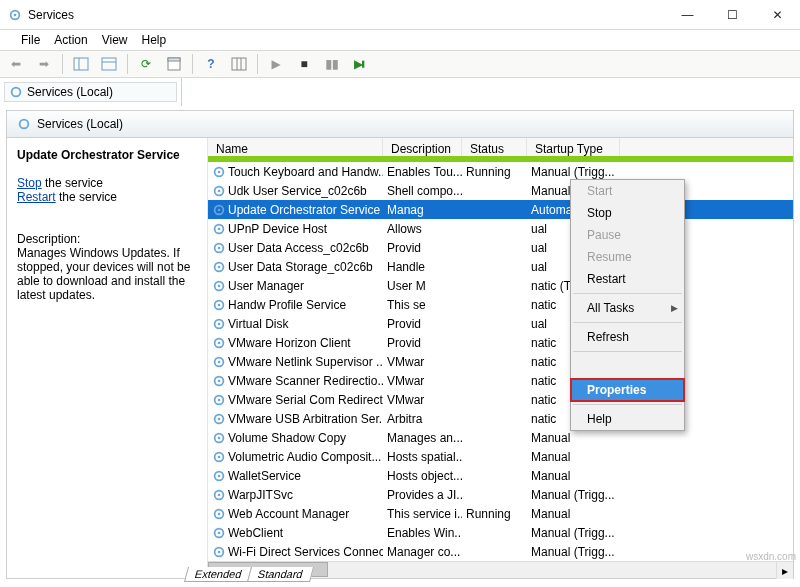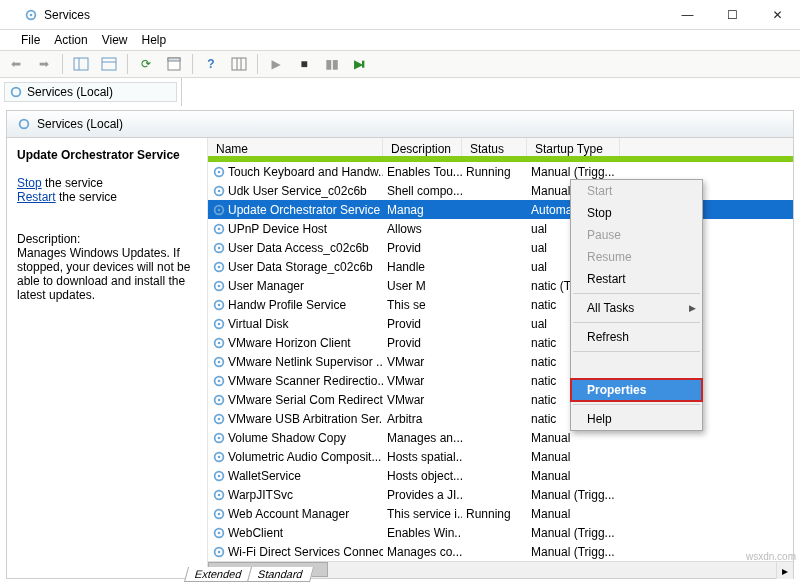--- a/index.html
+++ b/index.html
@@ -1,17 +1,17 @@
 <!DOCTYPE html>
 <html><head>
 <meta charset="utf-8">
 <style>
   * { box-sizing: border-box; font-family: "Segoe UI", Tahoma, sans-serif; }
   body { margin: 0; width: 800px; height: 587px; background: #fff; font-size: 12px; color: #000; overflow: hidden; }
-  .titlebar { height: 30px; border-bottom: 1px solid #d9d9d9; display: flex; align-items: center; padding-left: 24px; }
+  .titlebar { height: 30px; border-bottom: 1px solid #d9d9d9; display: flex; align-items: center; padding-left: 8px; }
   .titlebar .title { margin-left: 6px; }
   .win-buttons { margin-left: auto; display: flex; }
   .win-btn { width: 45px; height: 30px; display:flex; align-items:center; justify-content:center; font-size:12px; color:#222;}
   .menubar { height: 20px; display:flex; align-items:center; padding: 0 21px; gap: 14px;}
   .menubar span { }
   .toolbar { height: 28px; border-top: 1px solid #d9d9d9; border-bottom: 1px solid #d9d9d9; background: #f9f9f7; display:flex; align-items:center; padding: 0 4px; gap:4px;}
   .tbtn { width: 24px; height: 22px; display:flex; align-items:center; justify-content:center; border:0px;}
   .tsep { width:1px; height:20px; background:#cfcfcf; margin:0 2px;}
   .client { display:flex; height: calc(587px - 30px - 20px - 28px - 20px); flex-direction: column; }
   .left-pane { width: 182px; border-right: 1px solid #cfcfcf; background:#fff; padding: 4px;}
@@ -35,21 +35,21 @@
   .cell.c-desc{flex:0 0 79px;} .cell.c-status{flex:0 0 65px;} .cell.c-startup{flex:0 0 93px;}
   .row.sel { background:#1470cf; color:#fff;}
   .hscroll { height:17px; background:#f0f0f0; border-top:1px solid #dcdcdc; position:relative;}
   .hscroll .thumb { position:absolute; left:0; top:0; height:15px; width:120px; background:#cccccc; border:1px solid #aaa;}
   .hscroll .rarrow { position:absolute; right:0; width:17px; height:17px; background:#f0f0f0; display:flex;align-items:center;justify-content:center; border-left:1px solid #dcdcdc;}
   .tabs { height:20px; display:flex; align-items:flex-start; margin-left: 186px; font-size:11px; }
   .tab { border:1px solid #aaa; border-top:0; padding:1px 8px; background:#fff; position:relative; }
   .tab:first-child { }
   .gear { width:14px; height:14px; display:inline-flex; align-items:center; justify-content:center;}
   .gear svg { width:14px; height:14px;}
-  .ctx { position:absolute; left:570px; top:179px; width:133px; background:#f1f1f1; border:1px solid #a7a7a7; box-shadow:2px 3px 6px rgba(0,0,0,.3); z-index:50; font-size:12px;text-align:center;}
+  .ctx { position:absolute; left:570px; top:179px; width:115px; background:#f1f1f1; border:1px solid #a7a7a7; box-shadow:2px 3px 6px rgba(0,0,0,.3); z-index:50; font-size:12px;text-align:center;}
   .ctx .mi { height:22px; display:flex; align-items:center; padding:0 16px; white-space:nowrap; position:relative;}
   .ctx .misep { height:1px; background:#d0d0d0; margin:3px 2px;}
   .ctx .mi.disabled { color:#9e9e9e;}
   .ctx .mi.highlight { background:#3d8fe0; color:#fff; outline:2px solid #cf2222; outline-offset:-1px;margin-top:27px;}
   .ctx .mi .sub { position:absolute; right:6px; font-size:9px; color:#555;}
   .watermark { position:absolute; right:4px; bottom:25px; font-size:10px; color:#bbb; z-index:100;}
 </style>
 </head>
 <body>
 
@@ -444,21 +444,21 @@
             <div class="row">
               <div class="cell c-name">
                 <span class="gear">
                   <svg viewBox="0 0 16 16" width="14" height="14">
                     <circle cx="8" cy="8" r="5" fill="none" stroke="#6aa6d6" stroke-width="2"></circle>
                     <circle cx="8" cy="8" r="1.5" fill="#6aa6d6"></circle>
                   </svg>
                 </span>
                 <span>Wi-Fi Direct Services Connec...</span>
               </div>
-              <div class="cell c-desc">Manages co...</div>
+              <div class="cell c-desc">Manager co...</div>
               <div class="cell c-status"></div>
               <div class="cell c-startup">Manual (Trigg...</div>
             </div>
           </div>
         <div class="hscroll">
           <div class="thumb"></div>
           <div class="rarrow">▸</div>
         </div>
       </div>
     </div>

